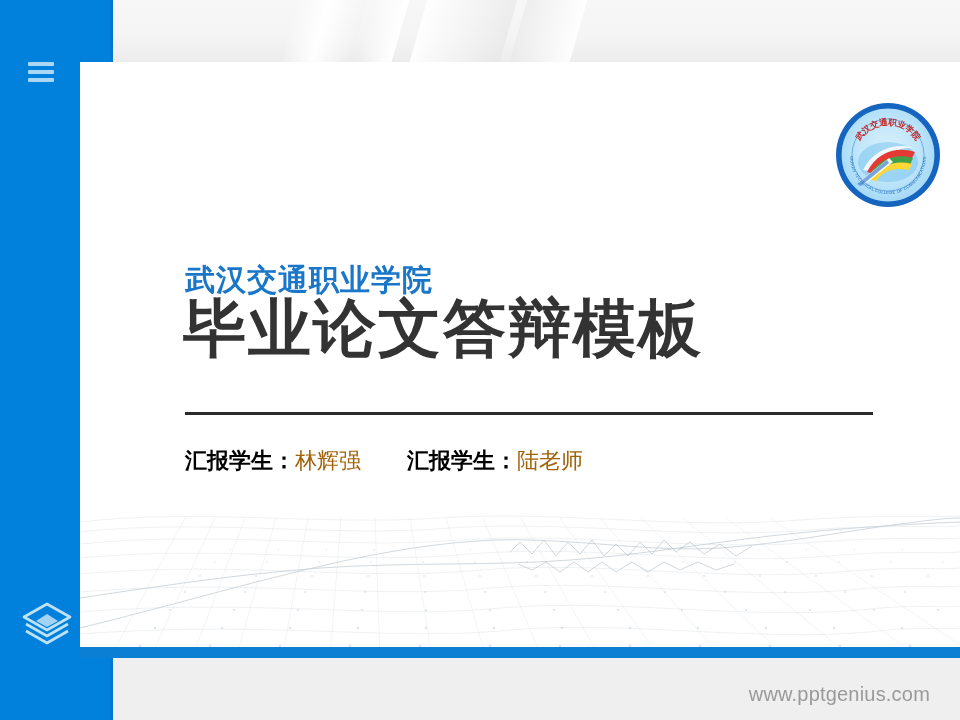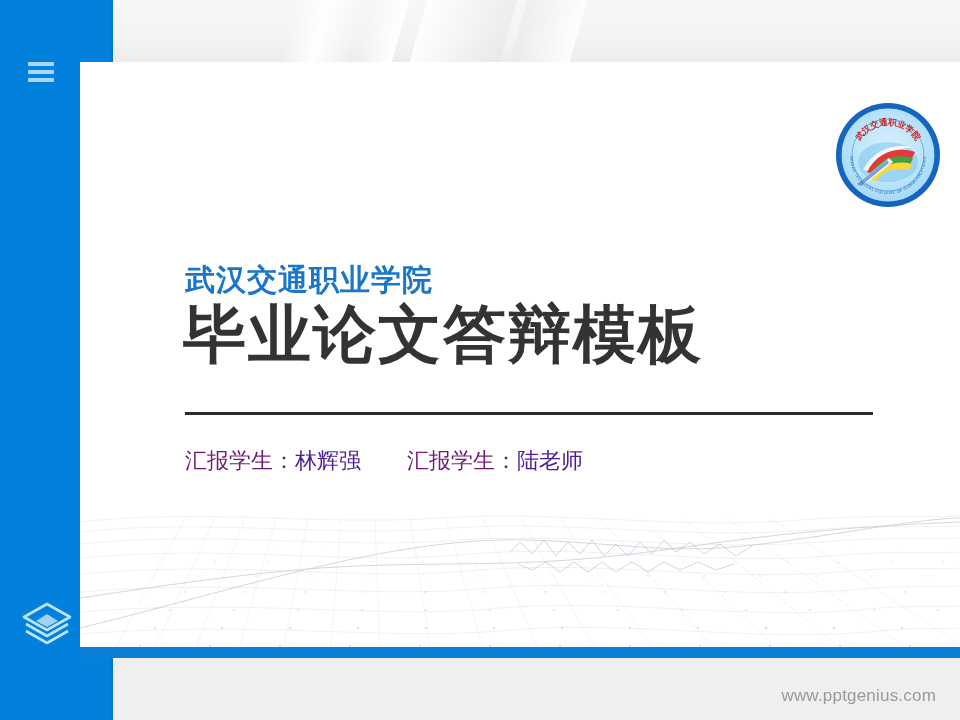--- a/index.html
+++ b/index.html
@@ -123,48 +123,49 @@
   }
   .main-title {
     position: absolute;
     left: 103px; top: 238px;
     font-size: 63px;
     font-weight: bold;
     color: #333333;
     letter-spacing: 2px;
     white-space: nowrap;
     line-height: 1.08;
+    font-family: Liberation Mono, monospace;
   }
   .rule {
     position: absolute;
     left: 105px; top: 350px;
     width: 688px; height: 3px;
     background: #2b2b2b;
   }
   .meta-row {
     position: absolute;
     left: 105px; top: 384px;
     white-space: nowrap;
     font-size: 22px;
   }
   .meta-label {
-    color: #701a75;
+    color: #000000;
+    font-weight: bold;
+  }
+  .meta-value {
+    color: #a16207;
     font-weight: normal;
   }
-  .meta-value {
-    color: #4c1d95;
-    font-weight: normal;
-  }
   .meta-gap { display: inline-block; width: 46px; }
 
   
   .footer-url {
     position: absolute;
-    right: 24px; bottom: 14px;
-    font-size: 17px;
+    right: 30px; bottom: 14px;
+    font-size: 20px;
     color: #9a9a9a;
     letter-spacing: 0.2px;
   }
 </style>
 </head>
 <body>
 
 <div id="stage">
 
   <div class="outer-bg"></div>

